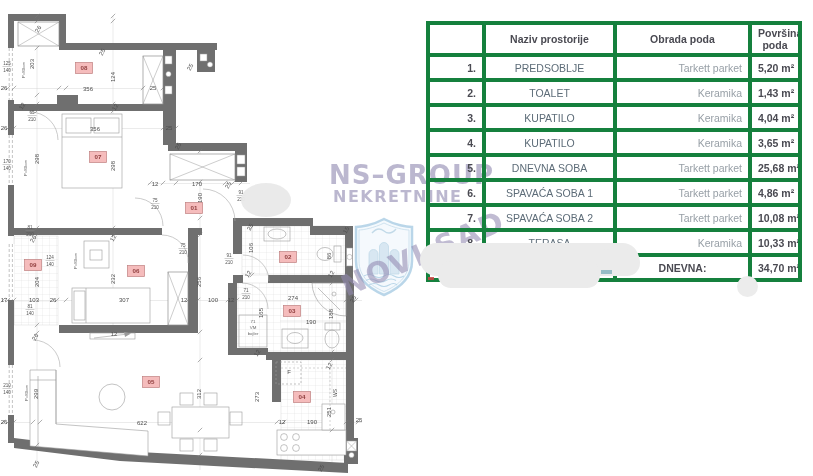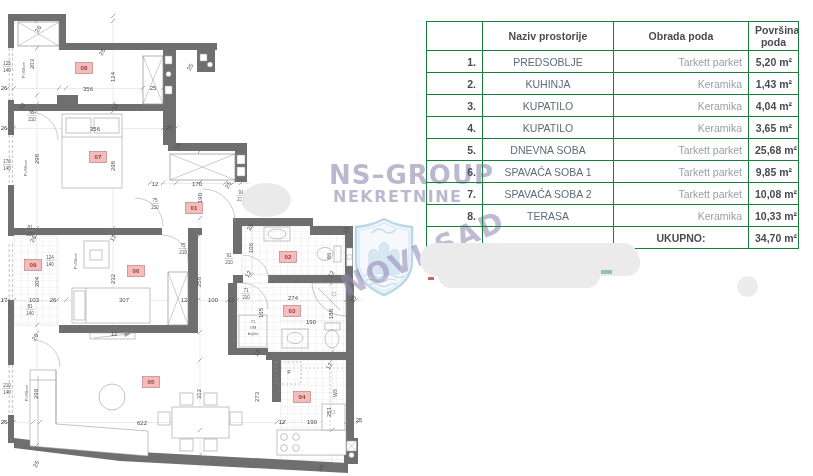--- a/index.html
+++ b/index.html
@@ -12,21 +12,21 @@
   .wm{position:absolute;color:rgba(146,138,178,0.62);font-weight:bold;white-space:nowrap;
       font-family:"DejaVu Sans",sans-serif;pointer-events:none;}
   .wm1{left:329px;top:160px;font-size:26px;letter-spacing:1px;}
   .wm2{left:333px;top:187px;font-size:16px;letter-spacing:1.5px;}
   .wm-shield{position:absolute;left:352px;top:216px;width:64px;height:82px;opacity:0.8;}
   .wm-stamp{left:336px;top:272px;font-size:29px;letter-spacing:2px;
             transform:rotate(-23deg);transform-origin:left top;color:rgba(146,138,178,0.58);}
   
   .table-wrap{position:absolute;left:426px;top:21px;width:372px;}
   table.rooms{border-collapse:collapse;width:372px;table-layout:fixed;}
-  table.rooms th,table.rooms td{border:1px solid #15803d;font-size:10.5px;padding:2px 6px;
+  table.rooms th,table.rooms td{border:4px solid #15803d;font-size:10.5px;padding:2px 6px;
       height:17px;overflow:hidden;white-space:nowrap;background:transparent;}
   table.rooms th{color:#4a4a52;font-weight:bold;text-align:center;height:22px;line-height:12px;}
   th.c-area{text-align:right;}
   td.c-num{text-align:right;font-weight:bold;color:#4a4a52;padding-right:8px;}
   td.c-name{color:#5d6c78;text-align:center;}
   td.c-floor{color:#979fa6;text-align:right;}
   td.c-area{text-align:right;font-weight:bold;color:#4a4a52;}
   td.c-total{text-align:center;font-weight:bold;color:#4a4a52;}
   
   .blob{position:absolute;background:#ebebeb;}
@@ -419,21 +419,21 @@
       </thead>
       <tbody id="room-rows">
           <tr>
             <td class="c-num">1.</td>
             <td class="c-name">PREDSOBLJE</td>
             <td class="c-floor">Tarkett parket</td>
             <td class="c-area">5,20 m²</td>
           </tr>
           <tr>
             <td class="c-num">2.</td>
-            <td class="c-name">KUHINJA</td>
+            <td class="c-name">TOALET</td>
             <td class="c-floor">Keramika</td>
             <td class="c-area">1,43 m²</td>
           </tr>
           <tr>
             <td class="c-num">3.</td>
             <td class="c-name">KUPATILO</td>
             <td class="c-floor">Keramika</td>
             <td class="c-area">4,04 m²</td>
           </tr>
           <tr>
@@ -445,40 +445,40 @@
           <tr>
             <td class="c-num">5.</td>
             <td class="c-name">DNEVNA SOBA</td>
             <td class="c-floor">Tarkett parket</td>
             <td class="c-area">25,68 m²</td>
           </tr>
           <tr>
             <td class="c-num">6.</td>
             <td class="c-name">SPAVAĆA SOBA 1</td>
             <td class="c-floor">Tarkett parket</td>
-            <td class="c-area">9,85 m²</td>
+            <td class="c-area">4,86 m²</td>
           </tr>
           <tr>
             <td class="c-num">7.</td>
             <td class="c-name">SPAVAĆA SOBA 2</td>
             <td class="c-floor">Tarkett parket</td>
             <td class="c-area">10,08 m²</td>
           </tr>
           <tr>
             <td class="c-num">8.</td>
             <td class="c-name">TERASA</td>
             <td class="c-floor">Keramika</td>
             <td class="c-area">10,33 m²</td>
           </tr>
         </tbody>
       <tfoot>
         <tr>
           <td class="c-num"></td>
           <td class="c-name"></td>
-          <td class="c-total">UKUPNO:</td>
+          <td class="c-total">DNEVNA:</td>
           <td class="c-area">34,70 m²</td>
         </tr>
       </tfoot>
     </table>
   </div>
 
   <div class="blob blob1"></div>
   <div class="blob blob3"></div>
   <div class="blob blob2"></div>
   <div class="blob blob-circle"></div>

